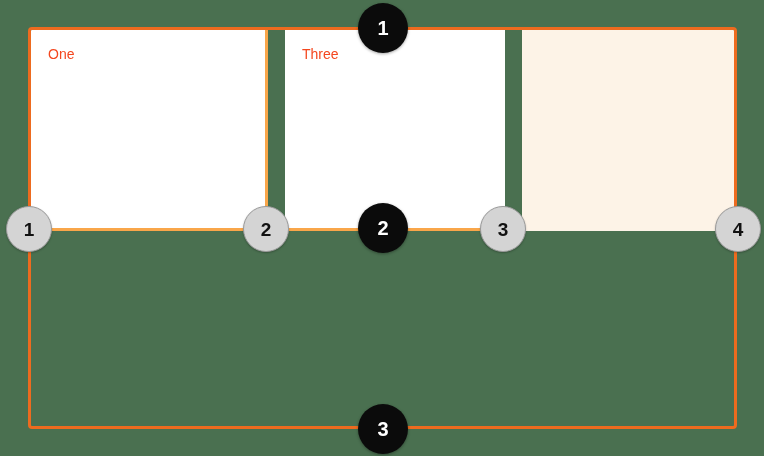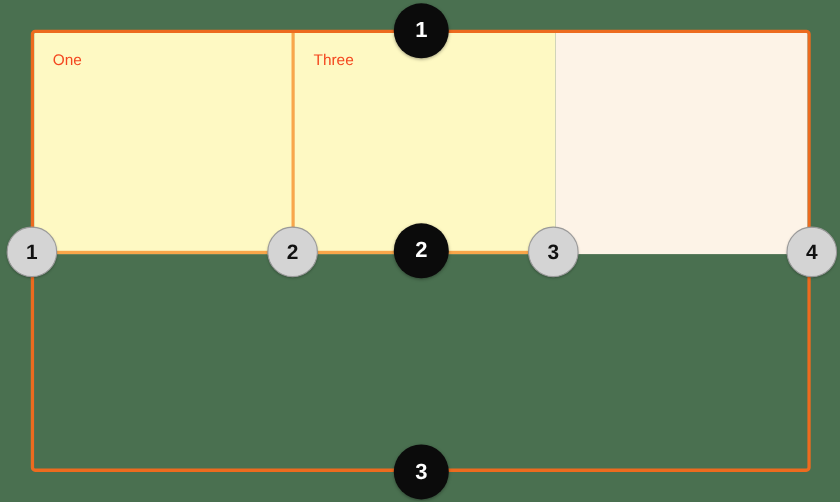--- a/index.html
+++ b/index.html
@@ -33,25 +33,25 @@
     grid-template-columns: 237px 237px 235px;
     grid-template-rows: 201px 201px;
     border: 3px solid #ed6b1f;
     border-radius: 4px;
     overflow: hidden;
   }
 
   .cell {
     position: relative;
     box-sizing: border-box;
-    background: #fef9c3;
+    background: #ffffff;
     border-right: 3px solid #f9a64a;
     border-bottom: 3px solid #f9a64a;
   }
-  .cell.col-last { border-right: none; }
+  .cell.col-last { border-right: none; margin-left: 17px; }
   .cell.row-last { border-bottom: none; }
   .cell.empty { background: #fdf3e7; }
 
   .cell-label {
     position: absolute;
     left: 17px;
     top: 17px;
     font-size: 14px;
     line-height: 1;
     color: #f4471f;

